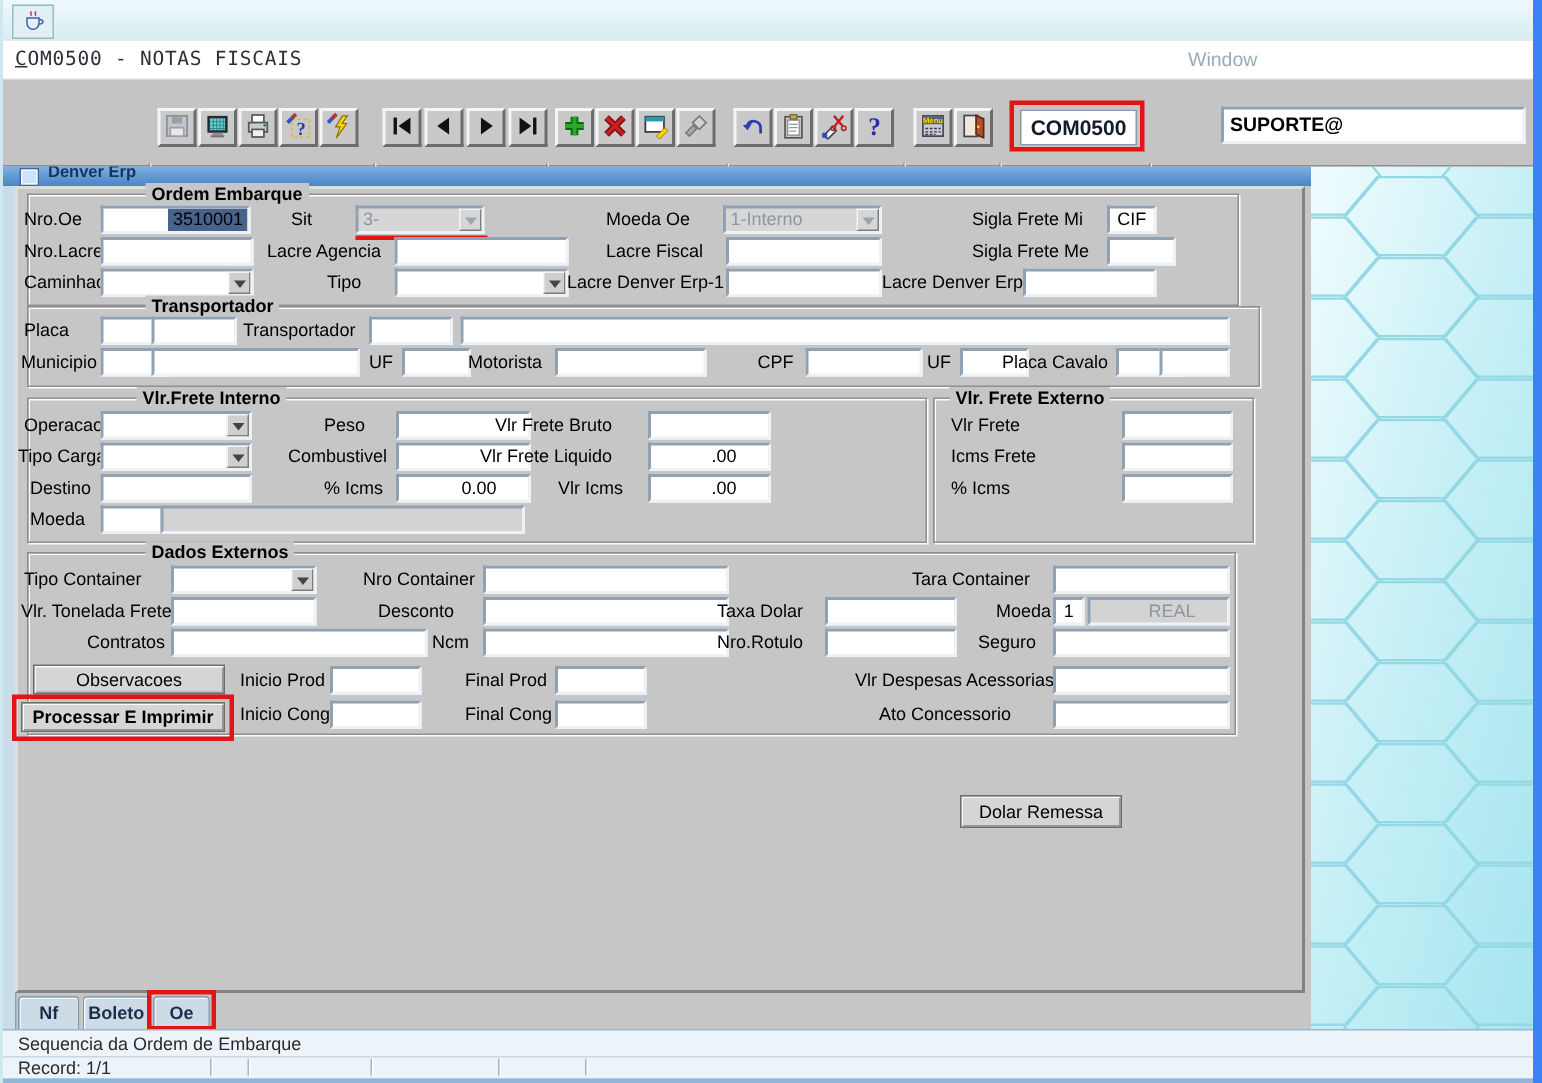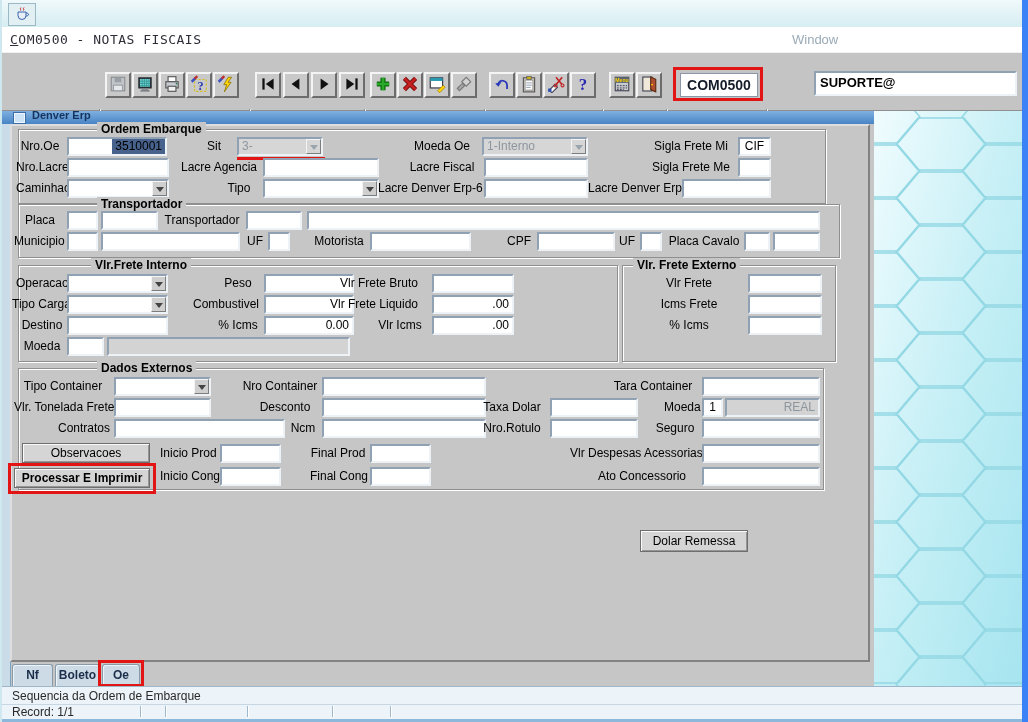--- a/index.html
+++ b/index.html
@@ -25,23 +25,23 @@
   
   .mdibar{position:absolute;left:0;top:111px;width:872px;height:13px;background:linear-gradient(#7fb0e0,#4884c6);overflow:hidden}
   .mdititle{position:absolute;left:30px;top:-2px;font-size:11px;font-weight:bold;color:#14335e}
   .mdiicon{position:absolute;left:12px;top:2px;width:9px;height:8px;background:#cde4f8;border:1px solid #eef6ff;box-shadow:0 0 0 1px #3d6da6}
   .mdiedge{position:absolute;left:0;top:124px;width:8px;height:562px;background:#c9dce8;border-right:1px solid #7ba3c4}
   .formpanel{position:absolute;left:8px;top:124px;width:860px;height:538px;background:#c6c6c6;box-sizing:border-box;
         border-left:2px solid #dedede;border-top:2px solid #dedede;border-right:2px solid #828282;border-bottom:2px solid #828282}
   
   .grp{position:absolute;border:1px solid #8f8f8f;box-shadow:inset 1px 1px 0 #ffffff,1px 1px 0 #ffffff}
   .gt{position:absolute;top:-8px;background:#c6c6c6;padding:0 4px;font-weight:bold;white-space:nowrap}
-  .lbl{position:absolute;height:19px;line-height:19px;text-align:center;white-space:nowrap}
+  .lbl{position:absolute;height:19px;line-height:19px;text-align:left;white-space:nowrap}
   .tf{position:absolute;height:19px;box-sizing:border-box;background:#fff;border:2px solid;
-      border-color:#8fa1b3 #edf2f7 #edf2f7 #8fa1b3;line-height:15px;padding:0 3px;overflow:hidden}
+      border-color:#8fa1b3 #edf2f7 #edf2f7 #8fa1b3;line-height:15px;padding:0 21px;overflow:hidden}
   .tf.dis{background:#d3d3d3}
   .num{text-align:right}
   .ctr{text-align:center;padding:0 1px}
   .gray{color:#8d959d}
   .selval{position:absolute;right:0;top:0;bottom:0;background:#47628c;color:#000;padding:0 3px;line-height:15px}
   .dd{position:absolute;height:19px;box-sizing:border-box;background:#fff;border:2px solid;
       border-color:#8fa1b3 #edf2f7 #edf2f7 #8fa1b3;line-height:15px;padding:0 18px 0 3px;overflow:hidden}
   .arw{position:absolute;right:0;top:0;width:15px;height:15px;background:#cfcfcf;border:1px solid;
       border-color:#f4f4f4 #7d7d7d #7d7d7d #f4f4f4;box-sizing:border-box}
   .tri{position:absolute;left:3px;top:5px;width:0;height:0;border:4px solid transparent;border-top:5px solid #444}
@@ -316,21 +316,21 @@
       <span class="arw">
         <i class="tri"></i>
       </span>
     </div>
   <span class="lbl" style="left:216px;top:179px;width:42px">Tipo</span>
   <div class="dd" style="left:261px;top:179px;width:116px">
       <span class="arw">
         <i class="tri"></i>
       </span>
     </div>
-  <span class="lbl" style="left:376px;top:179px;width:102px">Lacre Denver Erp-6</span>
+  <span class="lbl" style="left:376px;top:179px;width:102px">Lacre Denver Erp-1</span>
   <div class="tf" style="left:482px;top:179px;width:104px"></div>
   <span class="lbl" style="left:586px;top:179px;width:90px">Lacre Denver Erp-2</span>
   <div class="tf" style="left:680px;top:179px;width:89px"></div>
 
   <div class="grp" style="left:16px;top:204px;width:820px;height:52px">
     <span class="gt" style="left:78px">Transportador</span>
   </div>
   <span class="lbl" style="left:14px;top:211px;width:48px">Placa</span>
   <div class="tf" style="left:65px;top:211px;width:31px"></div>
   <div class="tf" style="left:99px;top:211px;width:57px"></div>

